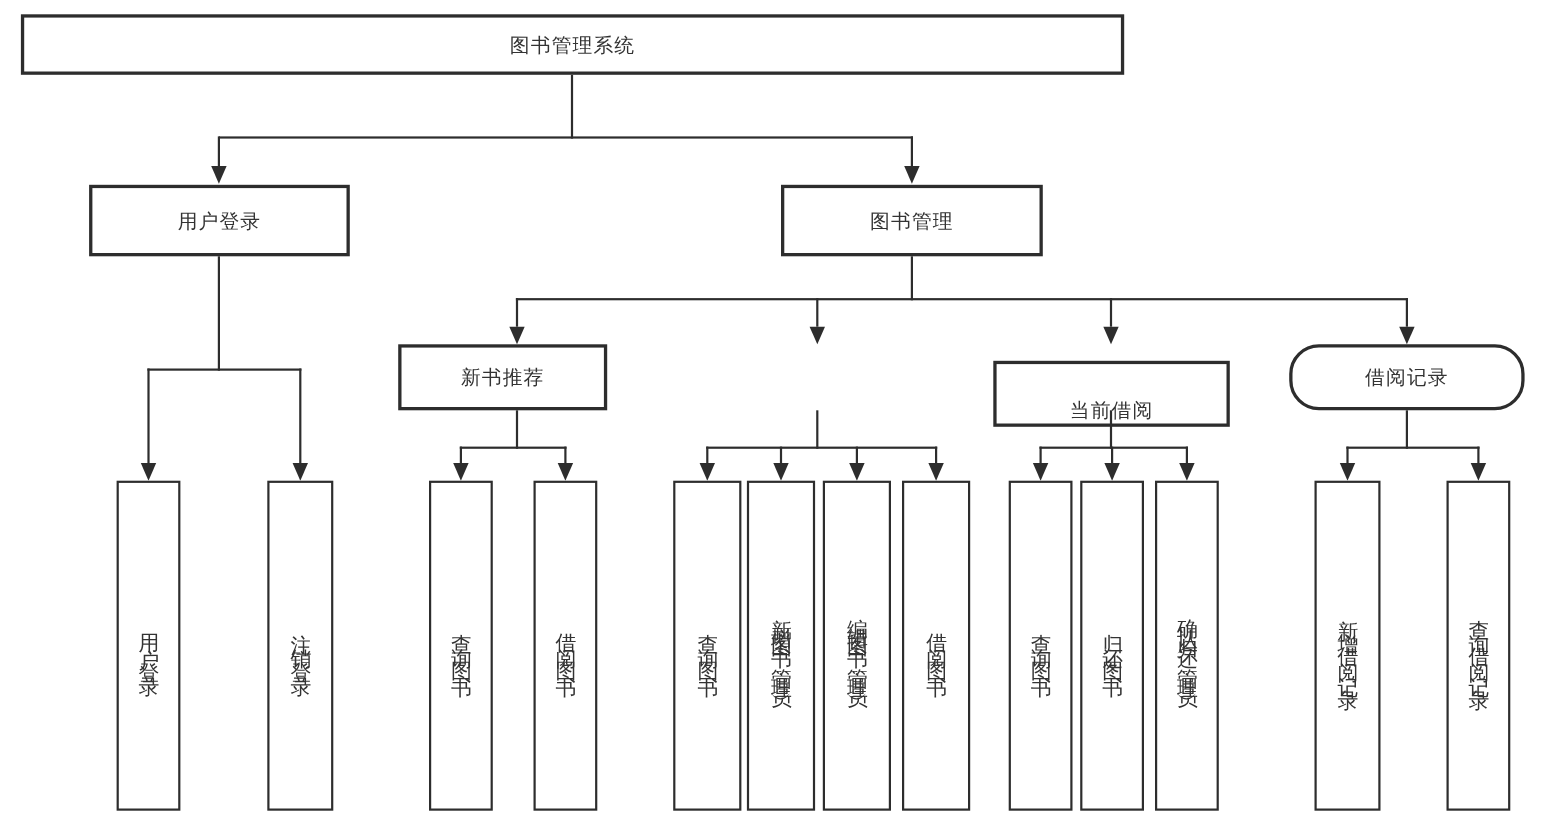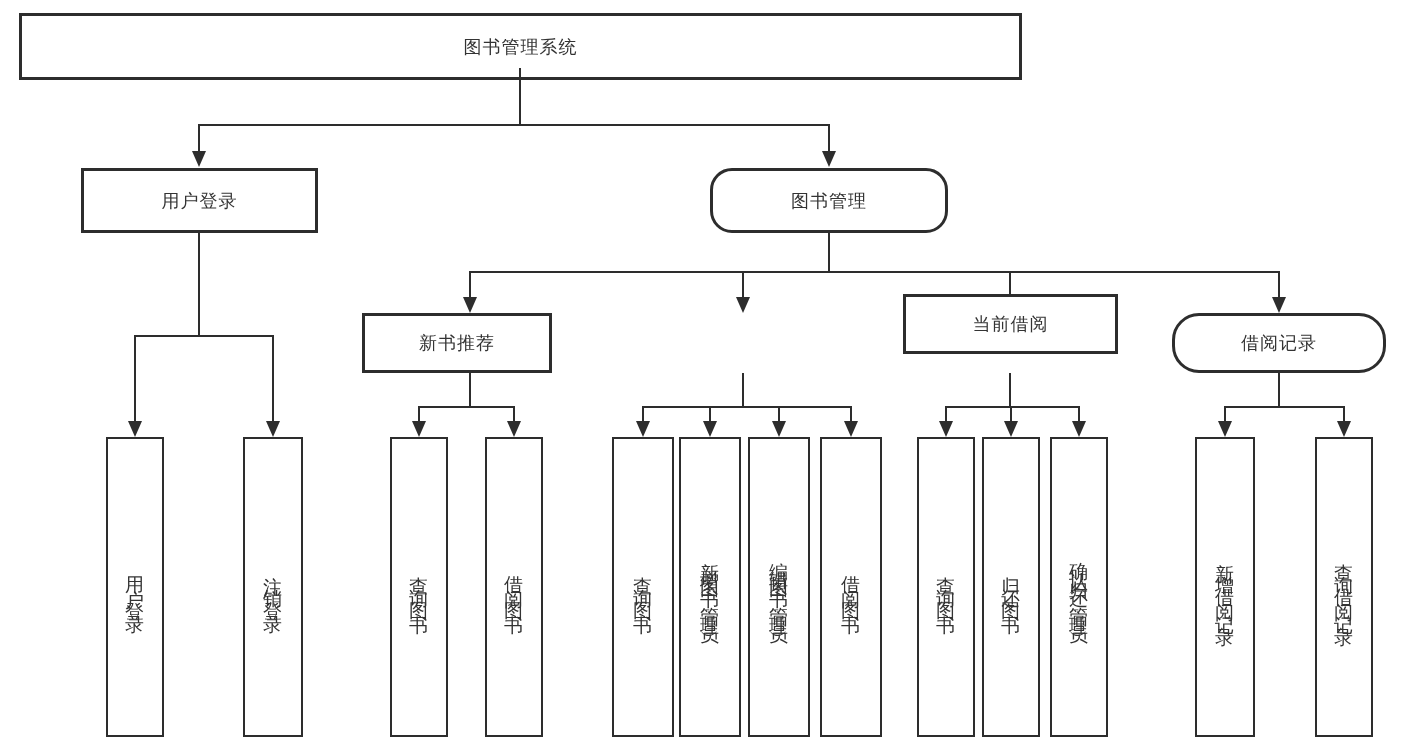--- a/index.html
+++ b/index.html
@@ -51,35 +51,35 @@
     color:#9c9c9c;
     z-index:5;
     white-space:nowrap;
   }
 </style>
 </head>
 <body>
 
 <div class="canvas">
 
-  <div class="box" style="left:19px;top:13px;width:1003px;height:67px;font-family:Liberation Serif, serif;">
+  <div class="box" style="left:19px;top:13px;width:1003px;height:55px;font-family:Liberation Serif, serif;">
     <span>图书管理系统</span>
   </div>
 
   <div class="line" style="left:519px;top:68px;width:2px;height:58px;"></div>
   <div class="line" style="left:199px;top:124px;width:631px;height:2px;"></div>
   <div class="line" style="left:198px;top:124px;width:2px;height:28px;"></div>
   <div class="arrow" style="left:192px;top:151px;"></div>
   <div class="line" style="left:828px;top:124px;width:2px;height:28px;"></div>
   <div class="arrow" style="left:822px;top:151px;"></div>
 
   <div class="box" style="left:81px;top:168px;width:237px;height:65px;">
     <span>用户登录</span>
   </div>
-  <div class="box" style="left:710px;top:168px;width:238px;height:65px;border-radius:22px;">
+  <div class="box" style="left:710px;top:168px;width:238px;height:65px;">
     <span>图书管理</span>
   </div>
 
   <div class="line" style="left:198px;top:233px;width:2px;height:104px;"></div>
   <div class="line" style="left:134px;top:335px;width:140px;height:2px;"></div>
   <div class="line" style="left:134px;top:335px;width:2px;height:86px;"></div>
   <div class="arrow" style="left:128px;top:421px;"></div>
   <div class="line" style="left:272px;top:335px;width:2px;height:86px;"></div>
   <div class="arrow" style="left:266px;top:421px;"></div>
 
@@ -90,21 +90,21 @@
   <div class="line" style="left:742px;top:271px;width:2px;height:26px;"></div>
   <div class="arrow" style="left:736px;top:297px;"></div>
   <div class="line" style="left:1009px;top:271px;width:2px;height:26px;"></div>
   <div class="arrow" style="left:1003px;top:297px;"></div>
   <div class="line" style="left:1278px;top:271px;width:2px;height:26px;"></div>
   <div class="arrow" style="left:1272px;top:297px;"></div>
 
   <div class="box" style="left:362px;top:313px;width:190px;height:60px;">
     <span>新书推荐</span>
   </div>
-  <div class="box" style="left:903px;top:294px;width:215px;height:60px;">
+  <div class="box" style="left:903px;top:328px;width:215px;height:60px;align-items:flex-end;">
     <span>当前借阅</span>
   </div>
   <div class="box" style="left:1172px;top:313px;width:214px;height:60px;border-radius:27px;">
     <span>借阅记录</span>
   </div>
 
   <div class="line" style="left:469px;top:373px;width:2px;height:35px;"></div>
   <div class="line" style="left:418px;top:406px;width:97px;height:2px;"></div>
   <div class="line" style="left:418px;top:406px;width:2px;height:15px;"></div>
   <div class="arrow" style="left:412px;top:421px;"></div>

